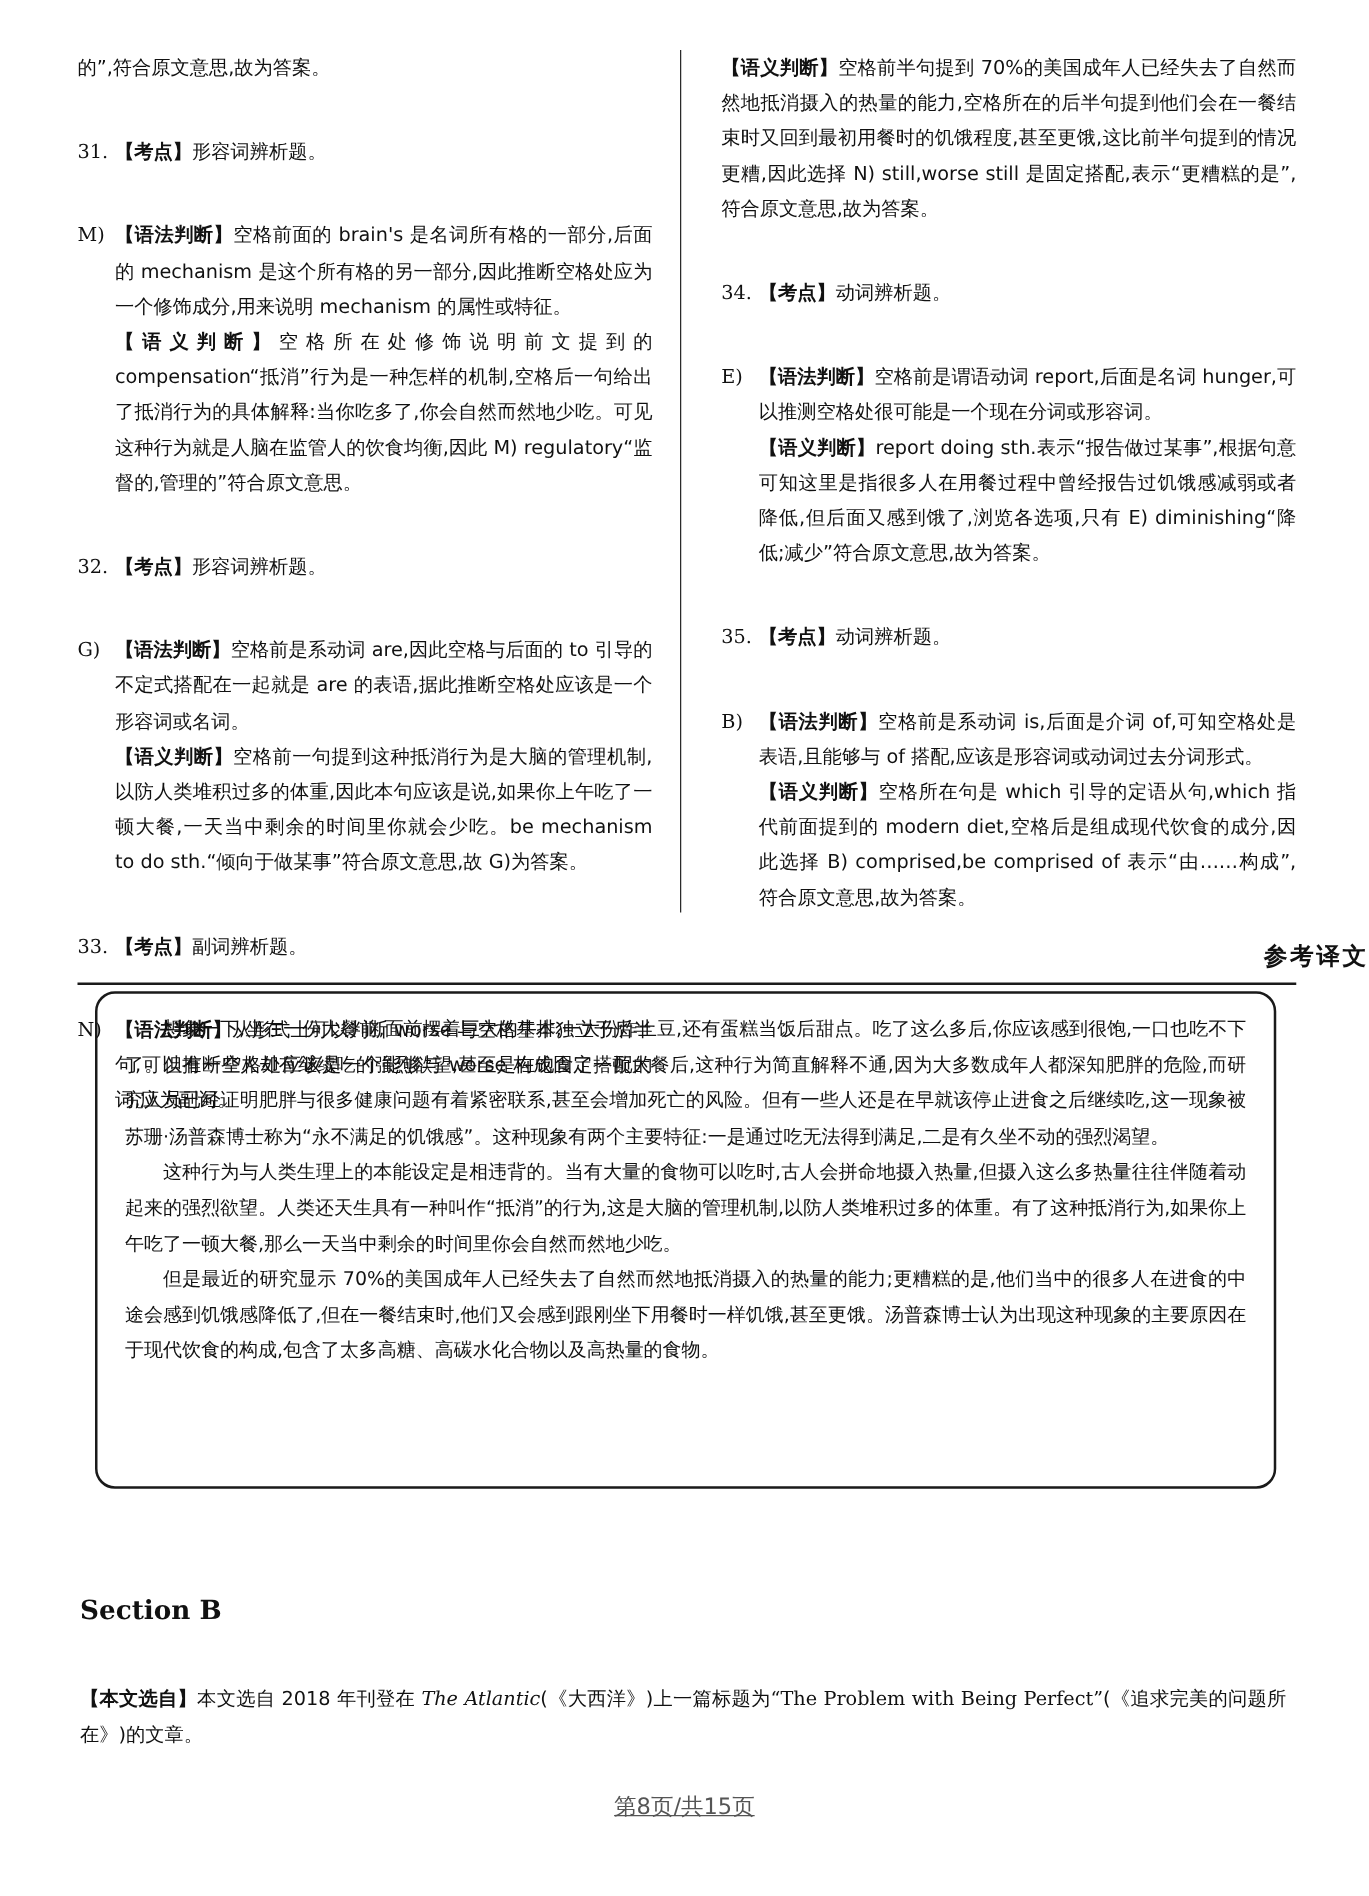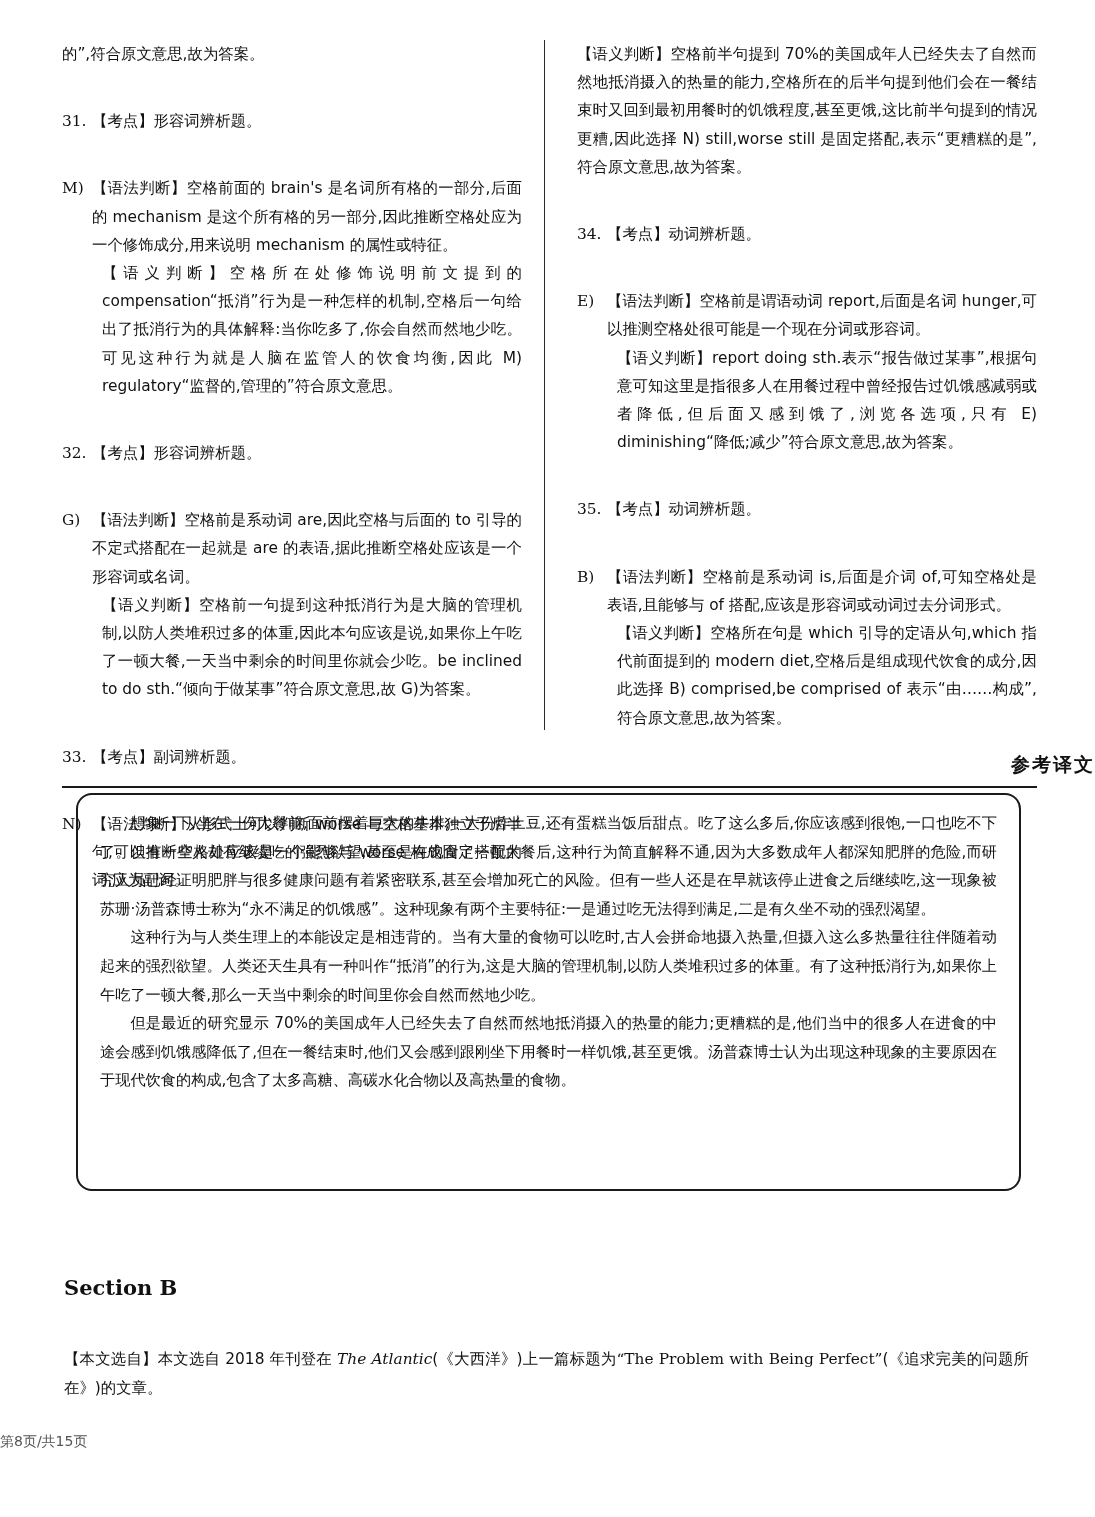--- a/index.html
+++ b/index.html
@@ -47,24 +47,24 @@
   .entry .marker{
     flex:0 0 auto;
     min-width:30px;
     text-align:left;
     white-space:nowrap;
   }
   .entry .body{
     flex:1 1 auto;
   }
   .cont{            
-    margin-left:40px;
+    margin-left:30px;
   }
   .plain{margin:0;}
-  .tag{font-weight:normal;}
+  .tag{font-weight:bold;}
   .zh{font-family:"DejaVu Sans","Liberation Sans",sans-serif;}
   .jt{ text-align:justify; text-justify:inter-character; }
 
   
   .trans-title{
     position:absolute;
     left:0;top:752px;width:1095px;
     text-align:right;
     font-size:19px;
     font-weight:bold;
@@ -116,24 +116,25 @@
     font-family:"DejaVu Sans","Liberation Sans",sans-serif;
     text-align:justify;
   }
   .srcnote .en{font-family:"DejaVu Serif","Liberation Serif",serif;}
   .srcnote .it{font-style:italic;font-family:"DejaVu Serif","Liberation Serif",serif;}
 
   
   .footer{
     position:absolute;
     left:0;top:1433px;width:1095px;
-    text-align:left;
-    font-size:14px;
+    text-align:center;
+    font-size:18px;
     color:#555;
     font-family:"DejaVu Sans","Liberation Sans",sans-serif;
+    text-decoration:underline;
   }
 </style>
 </head>
 <body>
 
 <div class="page">
 
   <div class="cols">
 
     <div class="col left">
@@ -153,21 +154,21 @@
 
       <div class="entry">
         <span class="marker">32.</span>
         <span class="body zh"><span class="tag">【考点】</span><span>形容词辨析题。</span></span>
       </div>
 
       <div class="entry">
         <span class="marker">G)</span>
         <span class="body zh jt"><span class="tag">【语法判断】</span><span>空格前是系动词 are,因此空格与后面的 to 引导的不定式搭配在一起就是 are 的表语,据此推断空格处应该是一个形容词或名词。</span></span>
       </div>
-      <div class="cont zh jt"><span class="tag">【语义判断】</span><span>空格前一句提到这种抵消行为是大脑的管理机制,以防人类堆积过多的体重,因此本句应该是说,如果你上午吃了一顿大餐,一天当中剩余的时间里你就会少吃。be inclined to do sth.“倾向于做某事”符合原文意思,故 G)为答案。</span></div>
+      <div class="cont zh jt"><span class="tag">【语义判断】</span><span>空格前一句提到这种抵消行为是大脑的管理机制,以防人类堆积过多的体重,因此本句应该是说,如果你上午吃了一顿大餐,一天当中剩余的时间里你就会少吃。be mechanism to do sth.“倾向于做某事”符合原文意思,故 G)为答案。</span></div>
 
       <div class="entry">
         <span class="marker">33.</span>
         <span class="body zh"><span class="tag">【考点】</span><span>副词辨析题。</span></span>
       </div>
 
       <div class="entry">
         <span class="marker">N)</span>
         <span class="body zh jt"><span class="tag">【语法判断】</span><span>从形式上可以判断 worse 与空格基本独立于后半句,可以推断空格处应该是一个能够与 worse 构成固定搭配的词,应为副词。</span></span>
       </div>

